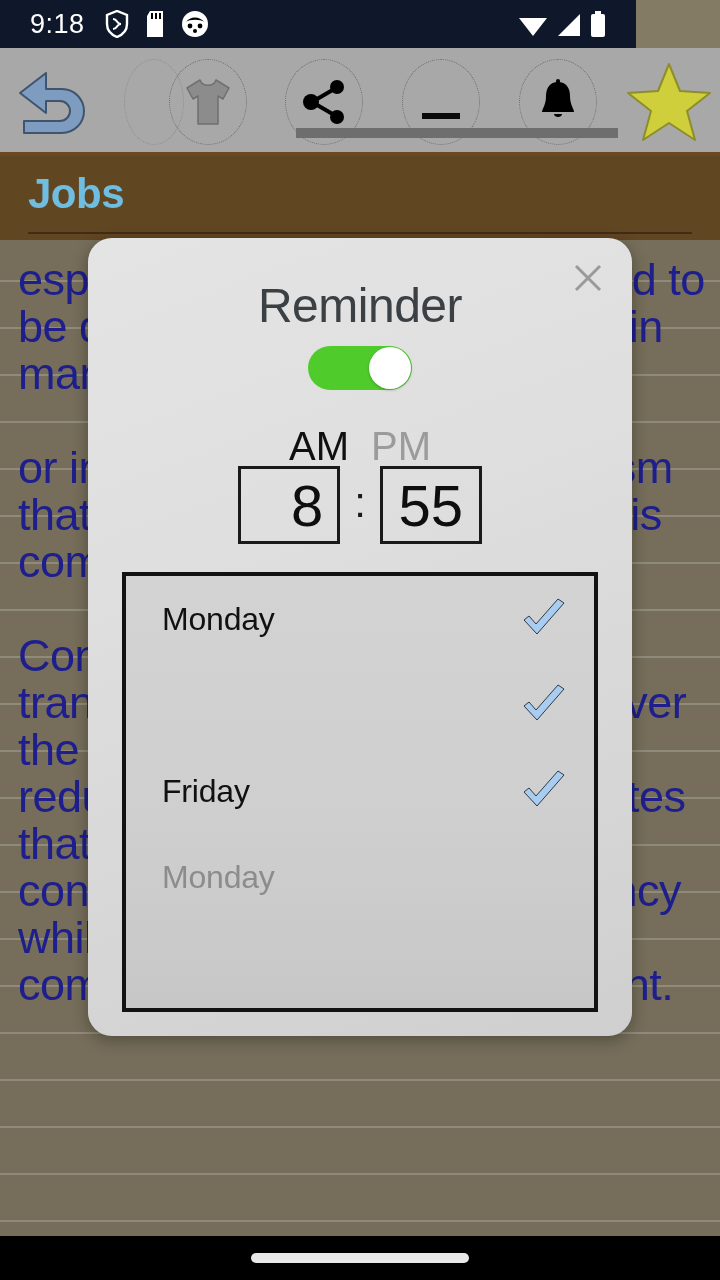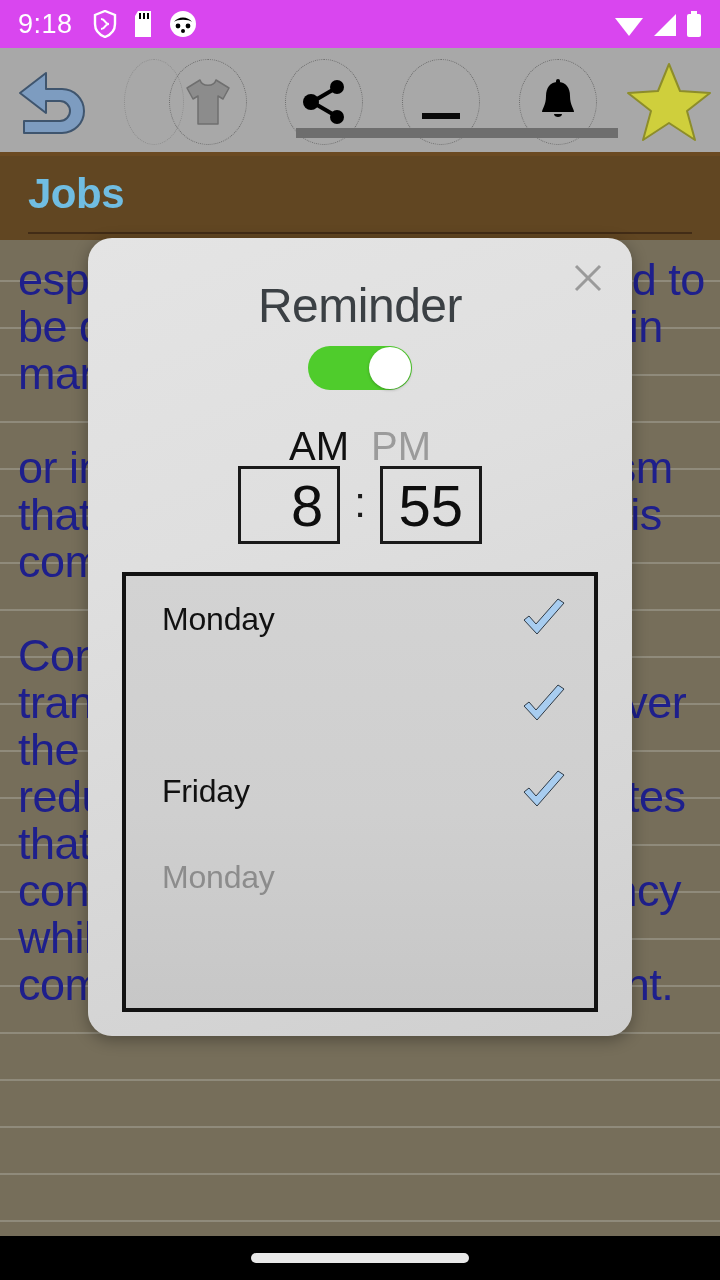--- a/index.html
+++ b/index.html
@@ -12,24 +12,24 @@
   #screen {
     position: relative;
     width: 720px; height: 1280px;
     overflow: hidden;
     background: #847b65;
   }
 
   
   #status-bar {
     position: absolute; top: 0; left: 0;
-    width: 720px; height: 48px;
-    background: #d946ef;
+    width: 636px; height: 48px;
+    background: #0f172a;
     display: flex; align-items: center;
-    padding: 0 18px;
+    padding: 0 30px;
     z-index: 40;
   }
   #status-clock {
     color: #fff; font-size: 27px; letter-spacing: .5px;
     font-family: "Liberation Sans", sans-serif;
   }
   .status-left-icons { display: flex; align-items: center; gap: 16px; margin-left: 20px; }
   .status-right-icons { margin-left: auto; display: flex; align-items: flex-end; gap: 7px; }
   .sicon { display: block; }
 

